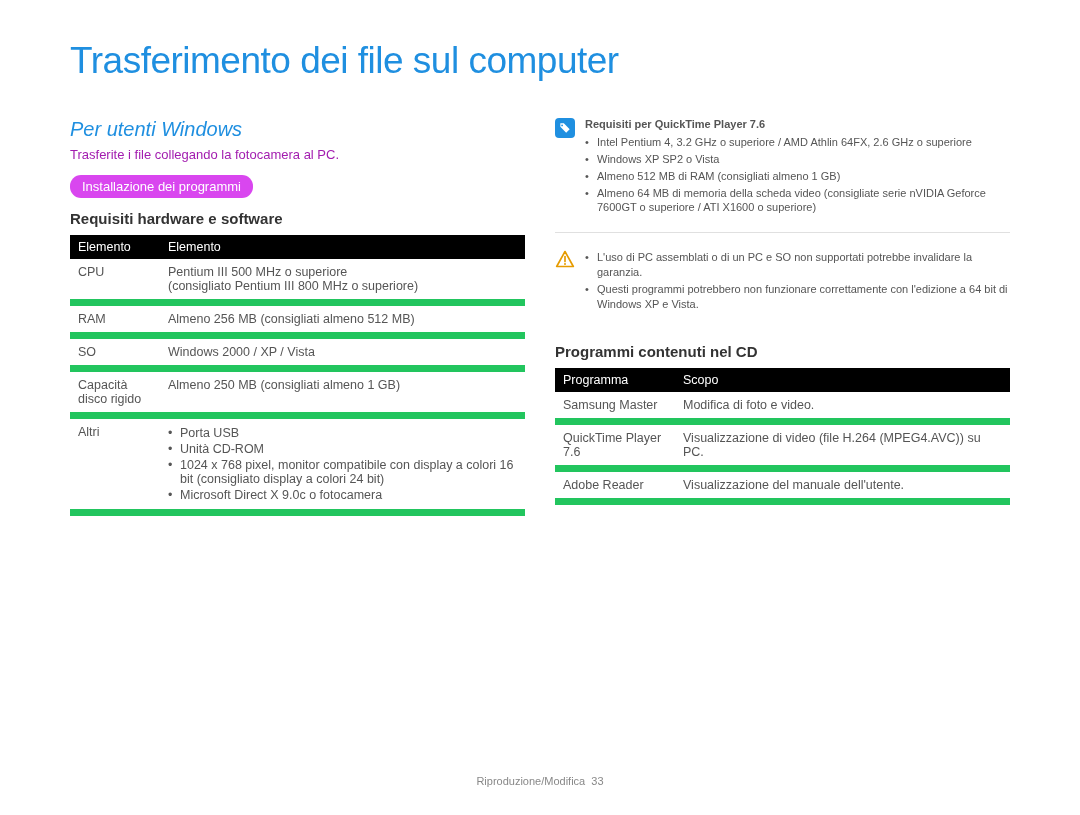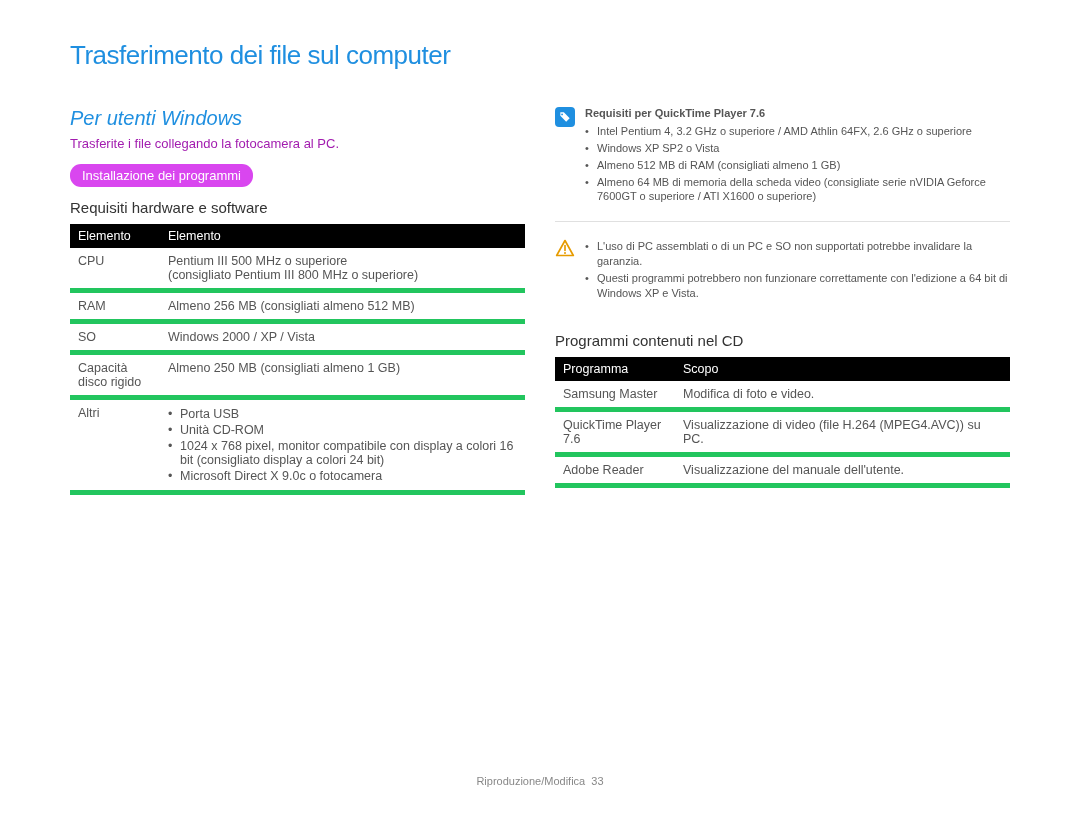--- a/index.html
+++ b/index.html
@@ -1,27 +1,27 @@
 <!DOCTYPE html>
 <html><head>
 <meta charset="utf-8">
 <style>
   * { box-sizing: border-box; margin: 0; padding: 0; }
   html, body { width: 1080px; height: 815px; background: #fff; font-family: Arial, Helvetica, sans-serif; color: #333; }
   .page { padding: 40px 70px 20px 70px; position: relative; height: 100%; }
-  .main-title { font-size: 26px; color: #1f8fe0; font-weight: 400; margin-bottom: 36px; letter-spacing: -0.5px; }
+  .main-title { font-size: 37px; color: #1f8fe0; font-weight: 400; margin-bottom: 36px; letter-spacing: -0.5px; }
   .columns { display: flex; gap: 30px; }
   .col { flex: 1 1 0; min-width: 0; }
   .section-heading { font-size: 20px; color: #1f8fe0; font-weight: 400; margin-bottom: 6px; font-style: italic; }
   .intro-text { font-size: 13px; color: #a21caf; margin-bottom: 13px; }
   .pill { display: inline-block; background: #d946ef; color: #fff; font-size: 13px; padding: 4px 12px; border-radius: 11px; margin-bottom: 12px; }
-  .sub-heading { font-size: 15px; color: #333; margin-bottom: 8px; font-weight: 400; }
+  .sub-heading { font-size: 15px; color: #333; margin-bottom: 8px; font-weight: 700; }
   table { width: 100%; border-collapse: collapse; font-size: 12.5px; }
   th { background: #000000; color: #fff; font-weight: 400; text-align: left; padding: 5px 8px; }
-  td { padding: 6px 8px; border-bottom: 5px solid #22c55e; vertical-align: top; color: #555; }
+  td { padding: 6px 8px; border-bottom: 7px solid #22c55e; vertical-align: top; color: #555; }
   td.label { width: 90px; color: #555; }
   ul.td-list { list-style: none; padding: 0; margin: 0; }
   ul.td-list li { padding: 1px 0 1px 12px; position: relative; }
   ul.td-list li::before { content: "•"; position: absolute; left: 0; top: 1px; }
 
   .note-box { display: flex; gap: 10px; font-size: 11px; color: #555; margin-bottom: 16px; }
   .note-icon { flex: none; width: 20px; height: 20px; border-radius: 4px; display: flex; align-items: center; justify-content: center; }
   .note-icon.info { background: #1f8fe0; }
   .note-icon.warn { }
   .note-icon svg { display: block; }

